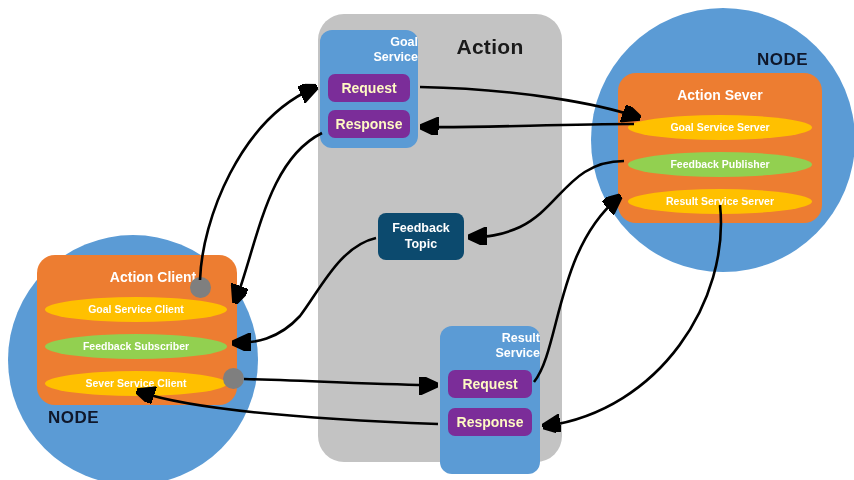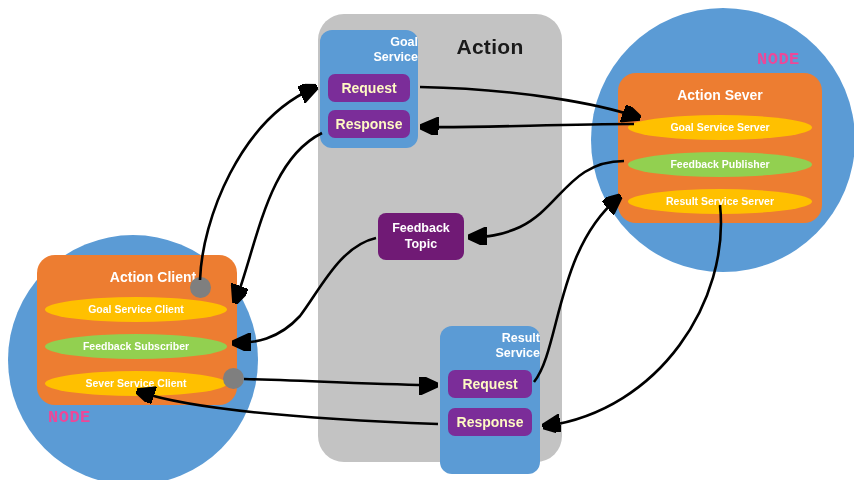--- a/index.html
+++ b/index.html
@@ -12,22 +12,22 @@
   .action-panel{position:absolute;left:318px;top:14px;width:244px;height:448px;
     background:#c3c3c3;border-radius:26px;}
   .action-title{position:absolute;left:430px;top:35px;width:120px;
     text-align:center;font-size:21px;font-weight:bold;color:#1a1a1a;
     letter-spacing:.3px;}
 
   
   .node-circle{position:absolute;border-radius:50%;background:#5b9bd5;}
   #node-server{left:591px;top:8px;width:264px;height:264px;}
   #node-client{left:8px;top:235px;width:250px;height:250px;}
-  .node-label{position:absolute;font-size:17px;font-weight:bold;color:#ec4899;
-    letter-spacing:.5px;font-family:Liberation Mono, monospace;}
+  .node-label{position:absolute;font-size:17px;font-weight:bold;color:#0f172a;
+    letter-spacing:.5px;}
   #label-node-server{left:757px;top:50px;}
   #label-node-client{left:48px;top:408px;}
 
   
   .action-box{position:absolute;background:#ed7d31;border-radius:18px;}
   #box-server{left:618px;top:73px;width:204px;height:150px;}
   #box-client{left:37px;top:255px;width:200px;height:150px;}
   .box-title{position:absolute;left:0;right:0;text-align:center;
     font-size:14px;font-weight:bold;color:#ffffff;}
   #title-server{top:14px;}
@@ -58,21 +58,21 @@
   .rr{position:absolute;background:#7b2d99;border-radius:7px;
     display:flex;align-items:center;justify-content:center;
     font-size:14px;font-weight:bold;color:#fef9c3;}
   #goal-request{left:8px;top:44px;width:82px;height:28px;}
   #goal-response{left:8px;top:80px;width:82px;height:28px;}
   #result-request{left:8px;top:44px;width:84px;height:28px;}
   #result-response{left:8px;top:82px;width:84px;height:28px;}
 
   
   #topic-feedback{position:absolute;left:378px;top:213px;width:86px;height:47px;
-    background:#701a75;border-radius:8px;display:flex;align-items:center;
+    background:#0c4a6e;border-radius:8px;display:flex;align-items:center;
     justify-content:center;text-align:center;font-size:12.5px;font-weight:bold;
     color:#ffffff;line-height:1.25;}
 
   
   .conn-dot{position:absolute;width:21px;height:21px;border-radius:50%;
     background:#7f7f7f;}
   #dot-goal{left:190px;top:277px;}
   #dot-result{left:223px;top:368px;}
 
   

